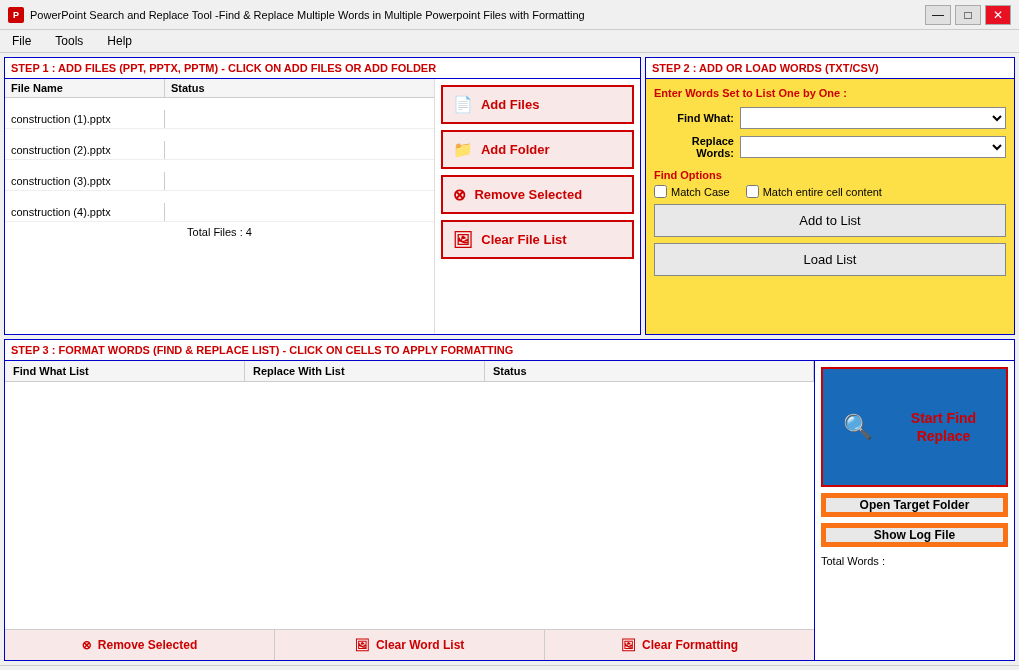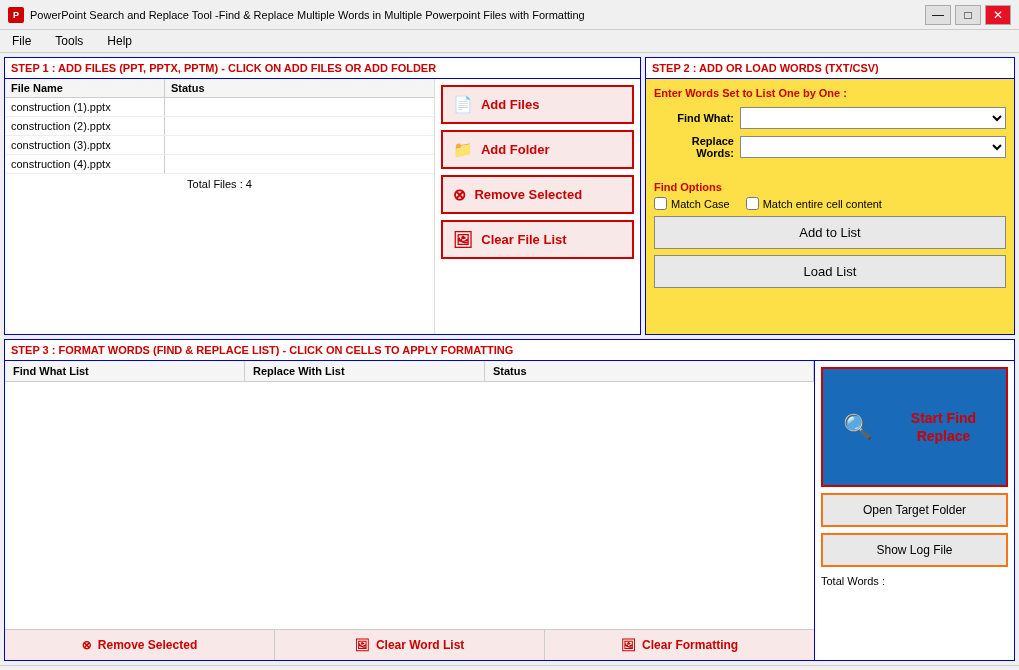--- a/index.html
+++ b/index.html
@@ -121,20 +121,21 @@
       border-right: 1px solid #ccc;
     }
     .file-col-status {
       flex: 1;
       padding: 3px 6px;
     }
     .file-row {
       display: flex;
       border-bottom: 1px solid #eee;
       font-size: 11px;
+      margin-top: 12px;
     }
     .file-row .file-col-name {
       font-weight: normal;
     }
     .file-buttons {
       width: 205px;
       padding: 6px;
       display: flex;
       flex-direction: column;
       gap: 6px;
@@ -196,21 +197,21 @@
     }
     .form-select {
       flex: 1;
       height: 22px;
       border: 1px solid #888;
       background: white;
       font-size: 11px;
       padding: 1px 2px;
     }
     .find-options-section {
-      margin-top: 16px;
+      margin-top: 4px;
     }
     .find-options-label {
       font-weight: bold;
       color: #cc0000;
       font-size: 11px;
       margin-bottom: 4px;
     }
     .checkbox-row {
       display: flex;
       align-items: center;
@@ -320,26 +321,26 @@
       display: flex;
       align-items: center;
       justify-content: center;
       font-size: 24px;
       color: white;
       flex-shrink: 0;
     }
     .start-text { color: #cc0000; font-size: 14px; font-weight: bold; line-height: 1.3; }
 
     .util-btn {
-      border: 2px solid #f97316;
+      border: 5px solid #f97316;
       background: #e8e8e8;
-      padding: 8px;
       cursor: pointer;
       font-size: 12px;
       text-align: center;
+      font-weight: bold;
     }
 
     .total-words {
       font-size: 11px;
       font-weight: normal;
       padding: 2px 0;
     }
 
     .status-bar {
       background: #f0f0f0;

